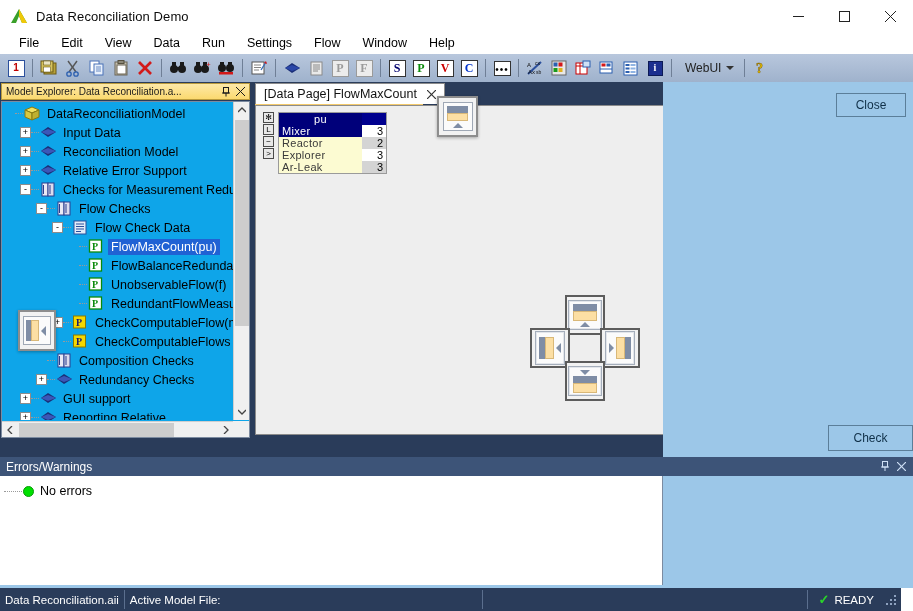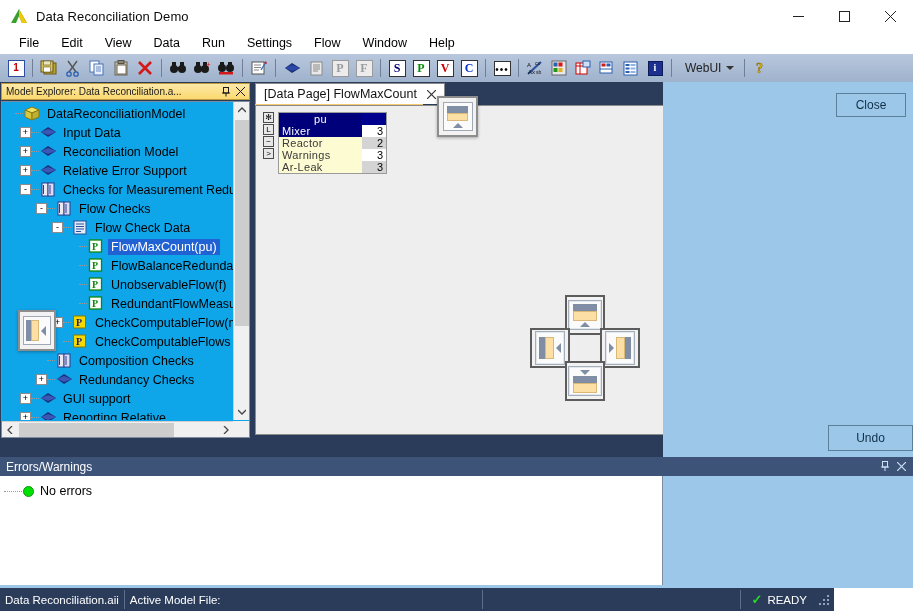--- a/index.html
+++ b/index.html
@@ -172,21 +172,21 @@
     position:absolute; left:0; top:19px; width:663px; height:109px; background:#ffffff;
     border-right:1px solid #7c8ba0;
   }
   .err-row { display:flex; align-items:center; height:18px; padding-left:4px; margin-top:6px; }
   .err-dot-lead { width:18px; height:1px; border-bottom:1px dotted #9a9a9a; }
   .err-dot { width:11px; height:11px; border-radius:50%; background:#00e000; border:1px solid #0a9a0a; margin:0 6px 0 1px; }
   .err-txt { font-size:12.5px; color:#000; }
 
   
   .statusbar {
-    position:absolute; left:0; top:588px; width:834px; height:23px;
+    position:absolute; left:0; top:588px; width:901px; height:23px;
     background:#2a3c5a; display:flex; align-items:center;
   }
   .sb-cell {
     height:19px; display:flex; align-items:center; padding:0 5px;
     font-size:11.5px; color:#ffffff; border-right:1px solid #5b6f8e; white-space:nowrap;
   }
   .sb-flex { flex:1; border-right:1px solid #5b6f8e; height:19px; }
   .sb-ready { display:flex; align-items:center; gap:5px; padding:0 10px; height:19px; font-size:11.5px; color:#fff; }
   .sb-grip { width:14px; height:14px; margin-left:auto; margin-right:3px; }
 
@@ -708,36 +708,36 @@
                 </div>
                 <div class="grow r-sel">
                   <div class="gc-name">Mixer</div>
                   <div class="gc-val">3</div>
                 </div>
                 <div class="grow r-a">
                   <div class="gc-name">Reactor</div>
                   <div class="gc-val">2</div>
                 </div>
                 <div class="grow r-b">
-                  <div class="gc-name">Warnings</div>
+                  <div class="gc-name">Explorer</div>
                   <div class="gc-val">3</div>
                 </div>
                 <div class="grow r-a">
                   <div class="gc-name">Ar-Leak</div>
                   <div class="gc-val">3</div>
                 </div>
               </div>
           </div>
         </div>
       </div>
     </div>
 
     <div class="inspector">
       <div class="btn3d close-btn">Close</div>
-      <div class="btn3d undo-btn">Undo</div>
+      <div class="btn3d undo-btn">Check</div>
       <div class="btn3d mini-btn" style="left:165px;top:381px;">
         <svg width="20" height="14" viewBox="0 0 20 14">
           <rect x="2" y="2" width="12" height="2.4" fill="#d31919"></rect>
           <rect x="2" y="6" width="8" height="2.4" fill="#d31919"></rect>
           <rect x="2" y="10" width="10" height="2.4" fill="#6aa82a"></rect>
           <rect x="15" y="1" width="3" height="5" fill="#3ab0d0"></rect>
           <rect x="15" y="7" width="3" height="6" fill="#2a2a2a"></rect>
         </svg>
       </div>
       <div class="btn3d mini-btn" style="left:203px;top:381px;">

